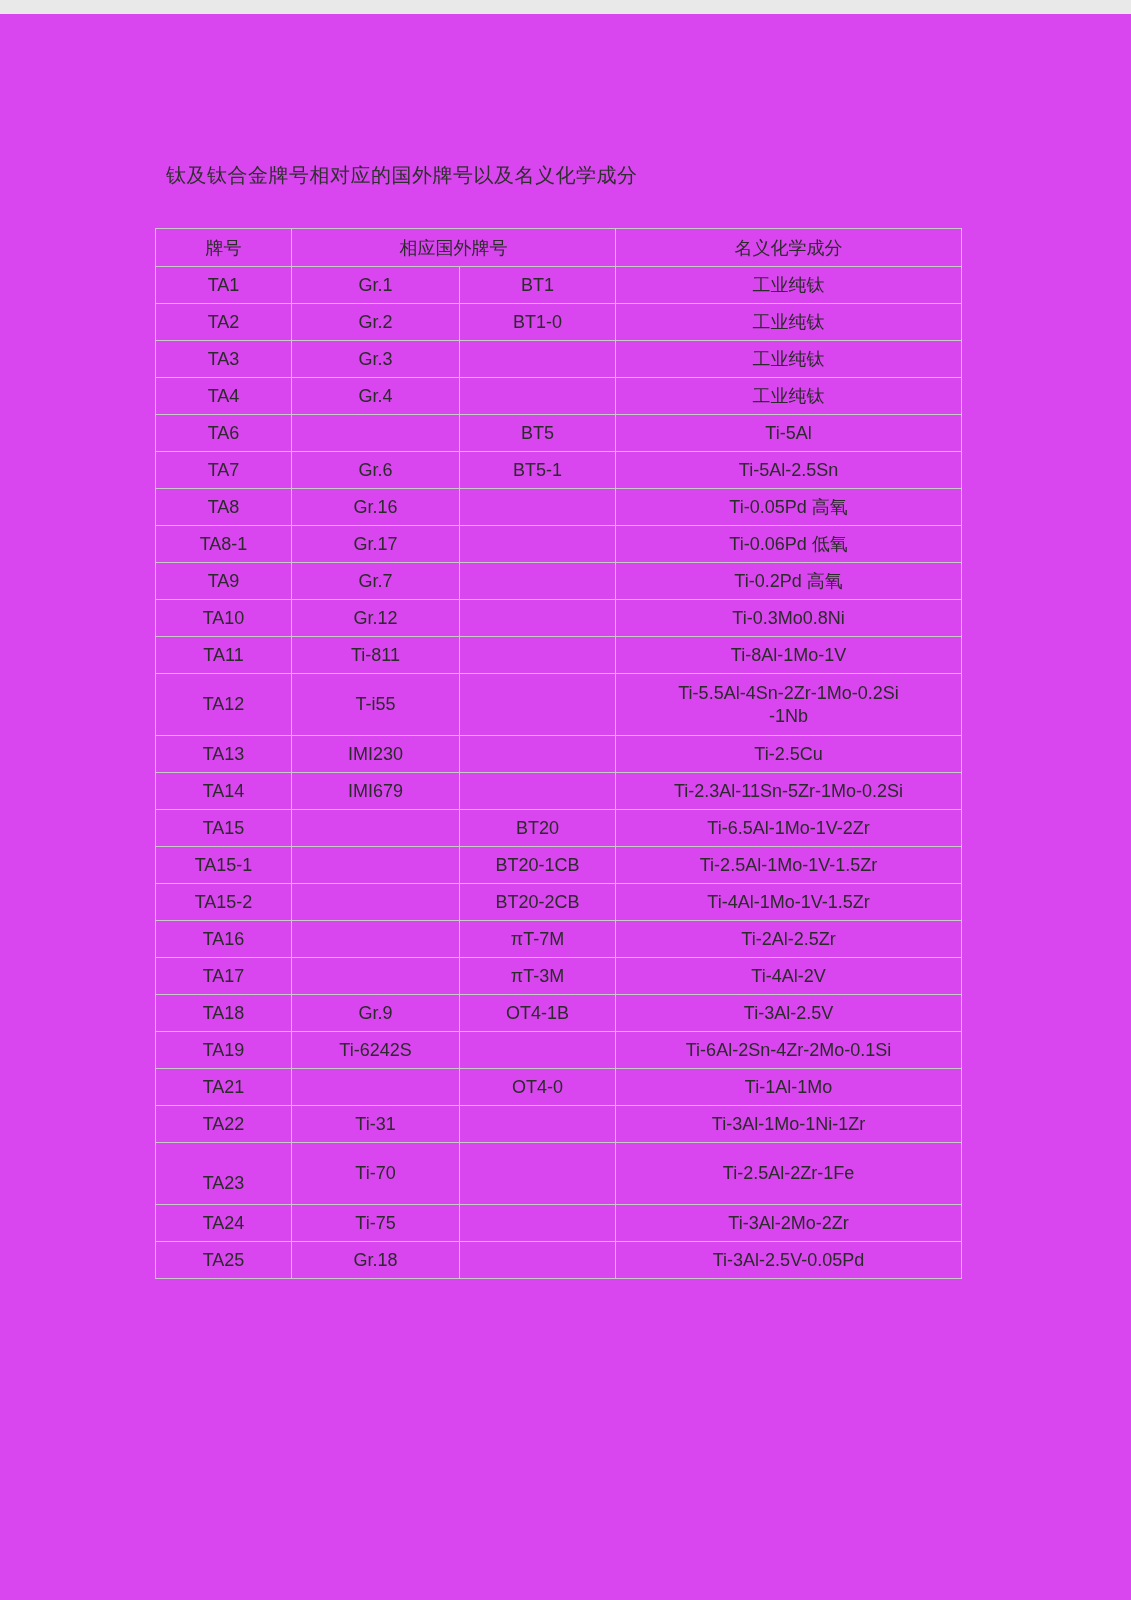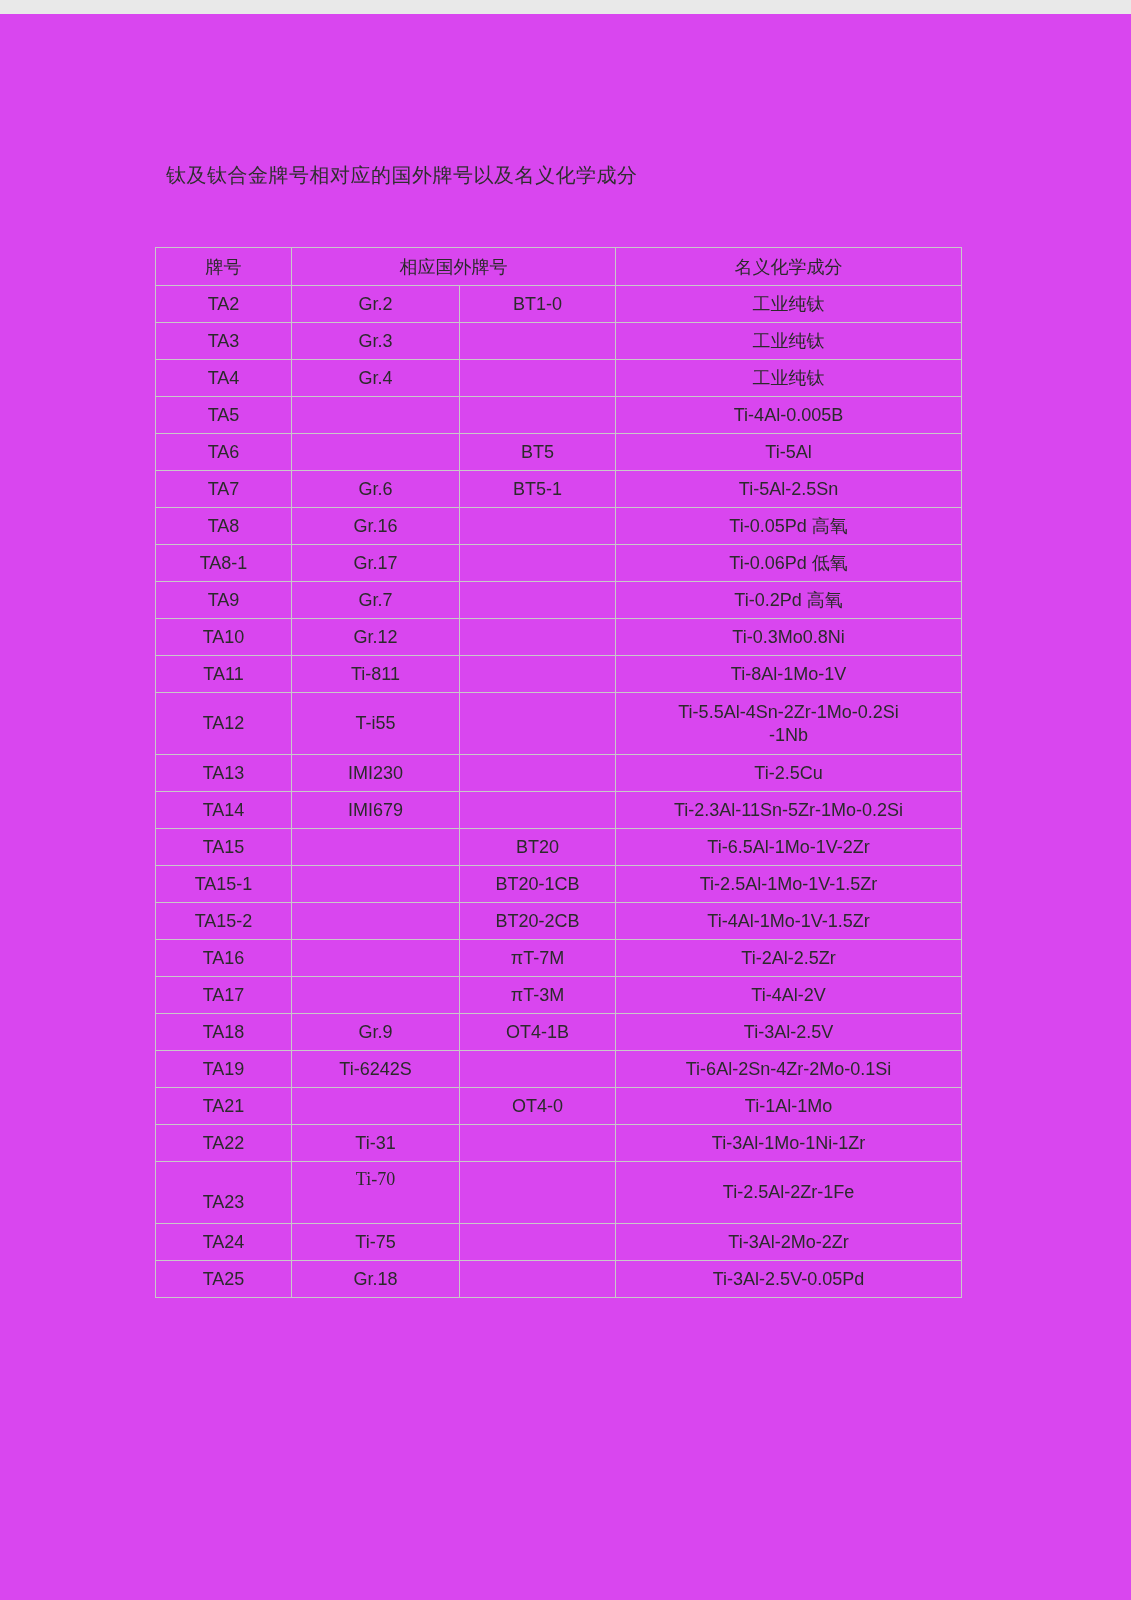--- a/index.html
+++ b/index.html
@@ -19,21 +19,21 @@
     top: 148px;
     font-size: 20px;
     font-weight: 400;
     color: #2f2f2f;
     letter-spacing: 0.5px;
     white-space: nowrap;
   }
   table.grade-table {
     position: absolute;
     left: 155px;
-    top: 233px;
+    top: 214px;
     border-collapse: collapse;
     table-layout: fixed;
     width: 806px;
     color: #2b2b2b;
     font-size: 18px;
   }
   table.grade-table th,
   table.grade-table td {
     border: 1px solid #c9c9c9;
     text-align: center;
@@ -52,22 +52,21 @@
   tr.row-tall td { height: 62px; }
   tr.row-tall td.cell-comp {
     word-break: break-all;
     padding: 0 60px;
     line-height: 1.25;
   }
   
   tr.row-tall-top td { height: 62px; }
   tr.row-tall-top td.cell-foreign1 {
     vertical-align: top;
-    padding-top: 7px;
-    font-family: Liberation Serif, serif;
+    padding-top: 20px;
   }
   tr.row-tall-top td.cell-grade {
     vertical-align: middle;
     padding-top: 20px;
   }
 </style>
 </head>
 <body>
 
 <div class="page">
@@ -83,42 +82,42 @@
     </colgroup>
     <thead>
       <tr>
         <th>牌号</th>
         <th colspan="2">相应国外牌号</th>
         <th>名义化学成分</th>
       </tr>
     </thead>
     <tbody id="table-body">
         <tr>
+    <td class="cell-grade">TA1</td>
+    <td class="cell-foreign1">Gr.1</td>
+    <td class="cell-foreign2">BT1</td>
+    <td class="cell-comp">工业纯钛</td>
+  </tr>
+        <tr>
     <td class="cell-grade">TA2</td>
     <td class="cell-foreign1">Gr.2</td>
     <td class="cell-foreign2">BT1-0</td>
     <td class="cell-comp">工业纯钛</td>
   </tr>
         <tr>
     <td class="cell-grade">TA3</td>
     <td class="cell-foreign1">Gr.3</td>
     <td class="cell-foreign2"></td>
     <td class="cell-comp">工业纯钛</td>
   </tr>
         <tr>
     <td class="cell-grade">TA4</td>
     <td class="cell-foreign1">Gr.4</td>
     <td class="cell-foreign2"></td>
     <td class="cell-comp">工业纯钛</td>
-  </tr>
-        <tr>
-    <td class="cell-grade">TA5</td>
-    <td class="cell-foreign1"></td>
-    <td class="cell-foreign2"></td>
-    <td class="cell-comp">Ti-4Al-0.005B</td>
   </tr>
         <tr>
     <td class="cell-grade">TA6</td>
     <td class="cell-foreign1"></td>
     <td class="cell-foreign2">BT5</td>
     <td class="cell-comp">Ti-5Al</td>
   </tr>
         <tr>
     <td class="cell-grade">TA7</td>
     <td class="cell-foreign1">Gr.6</td>

